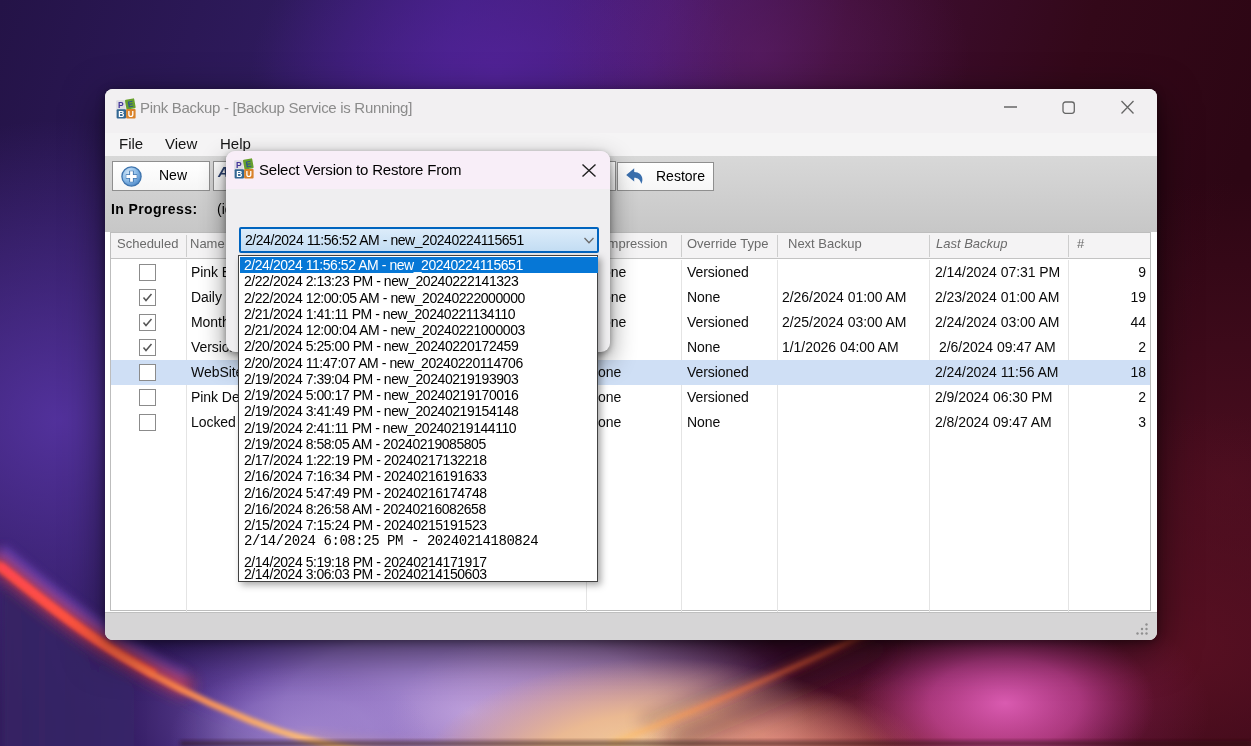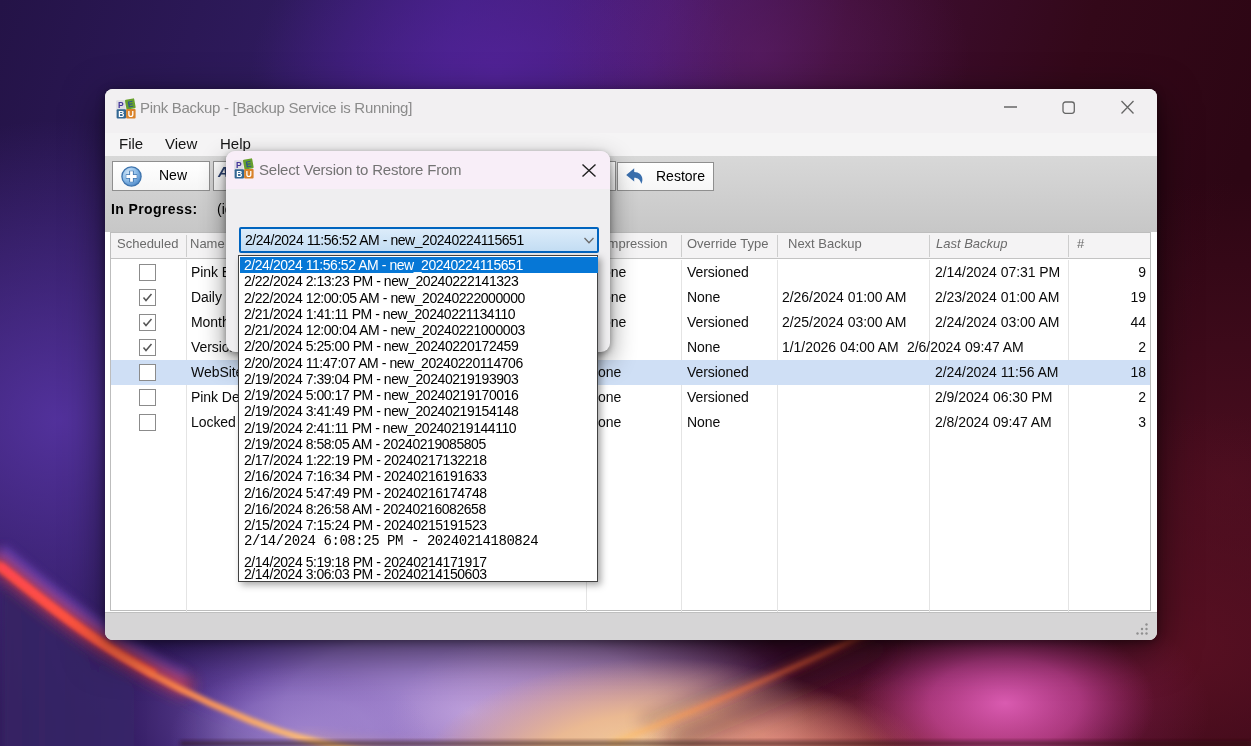--- a/index.html
+++ b/index.html
@@ -45,21 +45,21 @@
 #statusbar { position:absolute; left:0; top:523px; width:100%; height:28px; background:#d6d5d6; border-top:1px solid #bfbfbf; }
 .stxt { position:absolute; top:15px; font-size:14px; color:#b91c1c;margin-top:13px; }
 
 
 #dlg {
   position:absolute; left:226px; top:151px; width:384px; height:201px;
   background:#efeef0; border-radius:9px; overflow:hidden;
   box-shadow:0 10px 26px rgba(0,0,0,.45), 0 2px 6px rgba(0,0,0,.35);
 }
 #dlgtitle { position:absolute; left:0; top:0; width:100%; height:38px; background:#f8eef8; }
-#dlgtext { position:absolute; left:33px; top:10px; font-size:15px; letter-spacing:-0.2px; color:#737373; }
+#dlgtext { position:absolute; left:33px; top:10px; font-size:15px; letter-spacing:-0.2px; color:#000000; }
 #dlgx { position:absolute; left:356px; top:13px; }
 #combo {
   position:absolute; left:13px; top:76px; width:360px; height:26px;
   background:linear-gradient(#dcecfa,#c3ddf3);
   border:2px solid #0064bf; border-radius:2px;
 }
 #combotext { position:absolute; left:4px; top:3px; font-size:14px; letter-spacing:-0.45px; color:#000; white-space:pre; }
 
 
 #droplist {
@@ -310,21 +310,21 @@
         <div class="ct" style="left:957px; width:78px; text-align:right;">44</div>
       </div>
       <div class="row" style="top:102px;">
         <div class="cbox"></div>
         <svg class="chk" viewBox="0 0 13 13">
           <path d="M2.5,6.5 L5,9.5 L10.5,3" fill="none" stroke="#555" stroke-width="1.5"></path>
         </svg>
         <div class="ct" style="left:80px;">Version</div>
         <div class="ct" style="left:576px;">None</div>
         <div class="ct" style="left:671px;">1/1/2026 04:00 AM</div>
-        <div class="ct" style="left:796px;">2/6/2024 09:47 AM</div>
+        <div class="ct" style="left:828px;">2/6/2024 09:47 AM</div>
         <div class="ct" style="left:957px; width:78px; text-align:right;">2</div>
       </div>
       <div class="row" id="rowsel" style="top:127px;">
         <div class="cbox"></div>
         <div class="ct" style="left:80px;">WebSites</div>
         <div class="ct" style="left:477px;">None</div>
         <div class="ct" style="left:576px;">Versioned</div>
         <div class="ct" style="left:824px;">2/24/2024 11:56 AM</div>
         <div class="ct" style="left:957px; width:78px; text-align:right;">18</div>
       </div>

